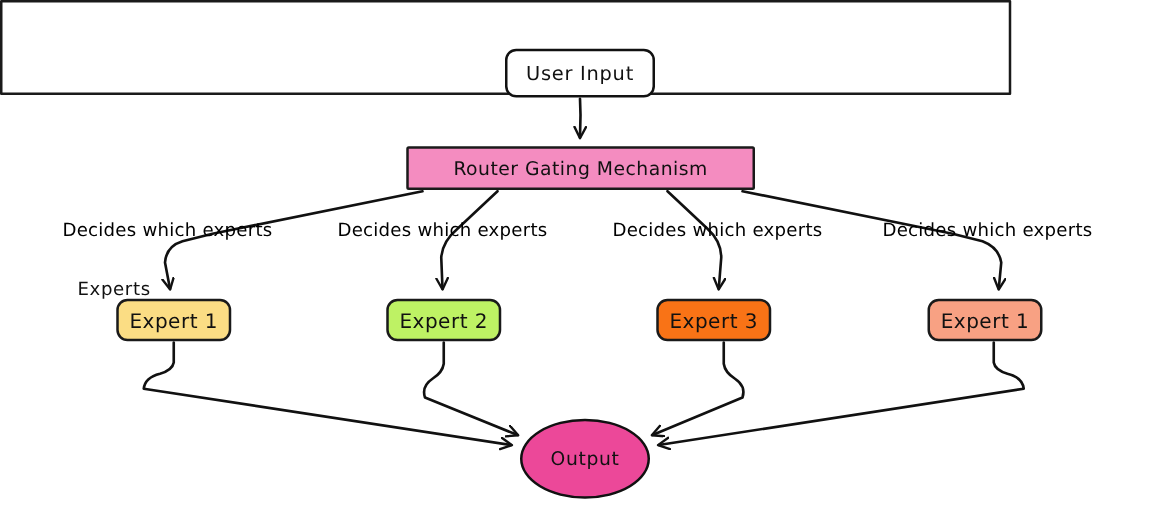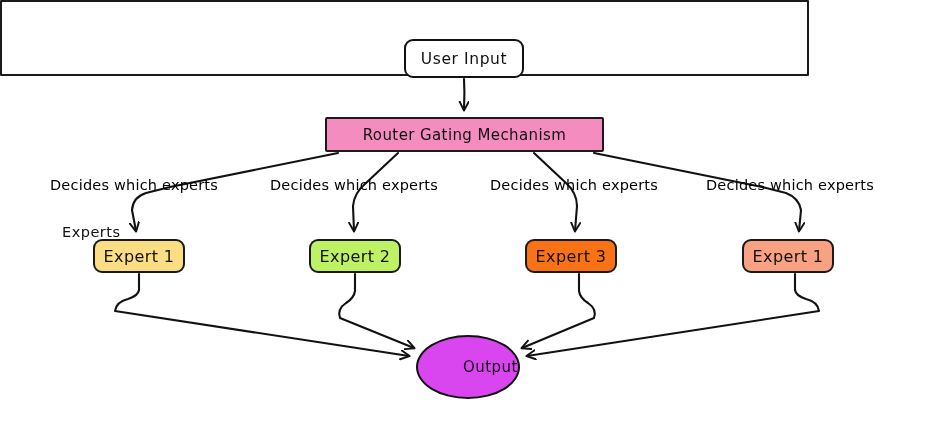--- a/index.html
+++ b/index.html
@@ -96,27 +96,26 @@
   #node-expert-1 { left: 93px;  background: #fbdd84; }
   #node-expert-2 { left: 309px; background: #bef264; }
   #node-expert-3 { left: 525px; background: #f97316; }
   #node-expert-4 { left: 742px; background: #f8a183; }
   
   #node-output {
     left: 416px;
     top: 335px;
     width: 104px;
     height: 64px;
-    background: #d946ef;
+    background: #ec4899;
     border: 2.6px solid #111111;
     border-radius: 50%;
     font-size: 15px;
     letter-spacing: 0.5px;
     z-index: 4;
-    justify-content: flex-end;
   }
   
   .edge-label {
     position: absolute;
     font-size: 14.5px;
     color: #000000;
     letter-spacing: 0.2px;
     white-space: nowrap;
     background: transparent;
     z-index: 3;

